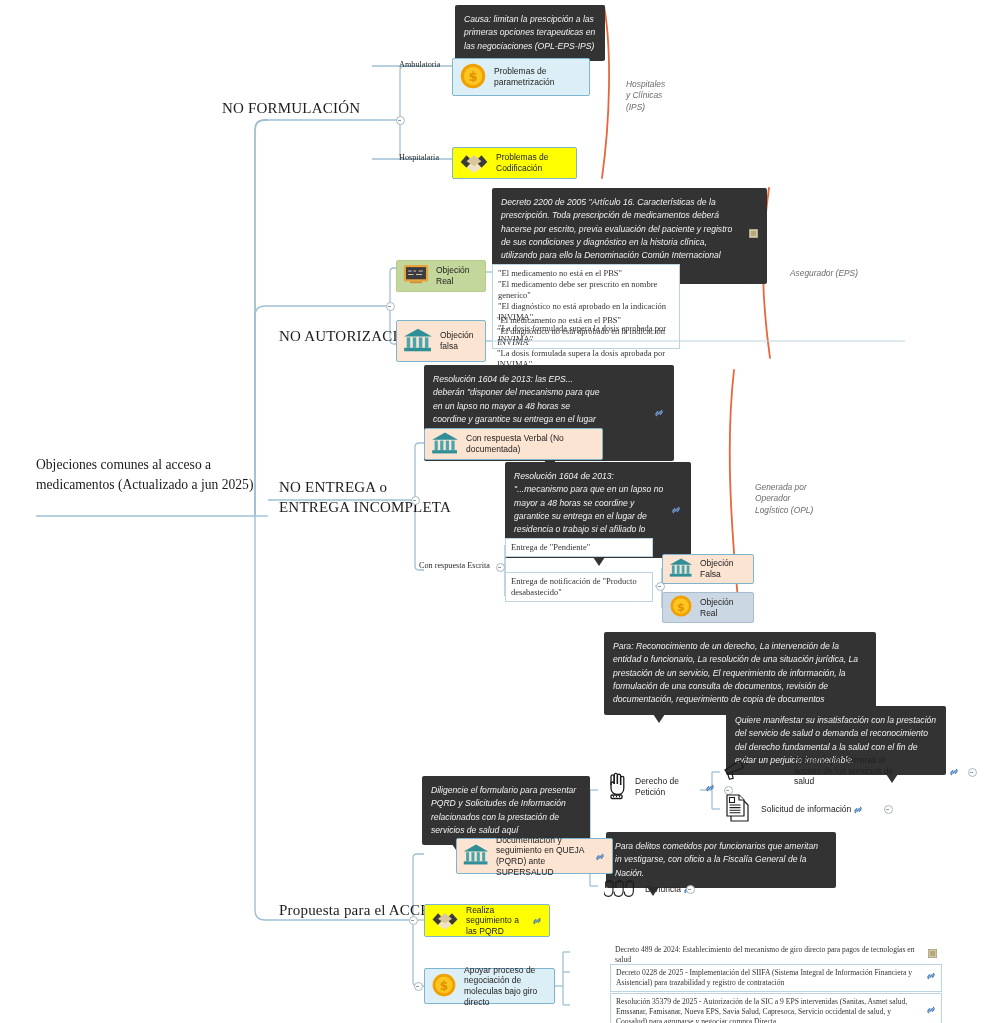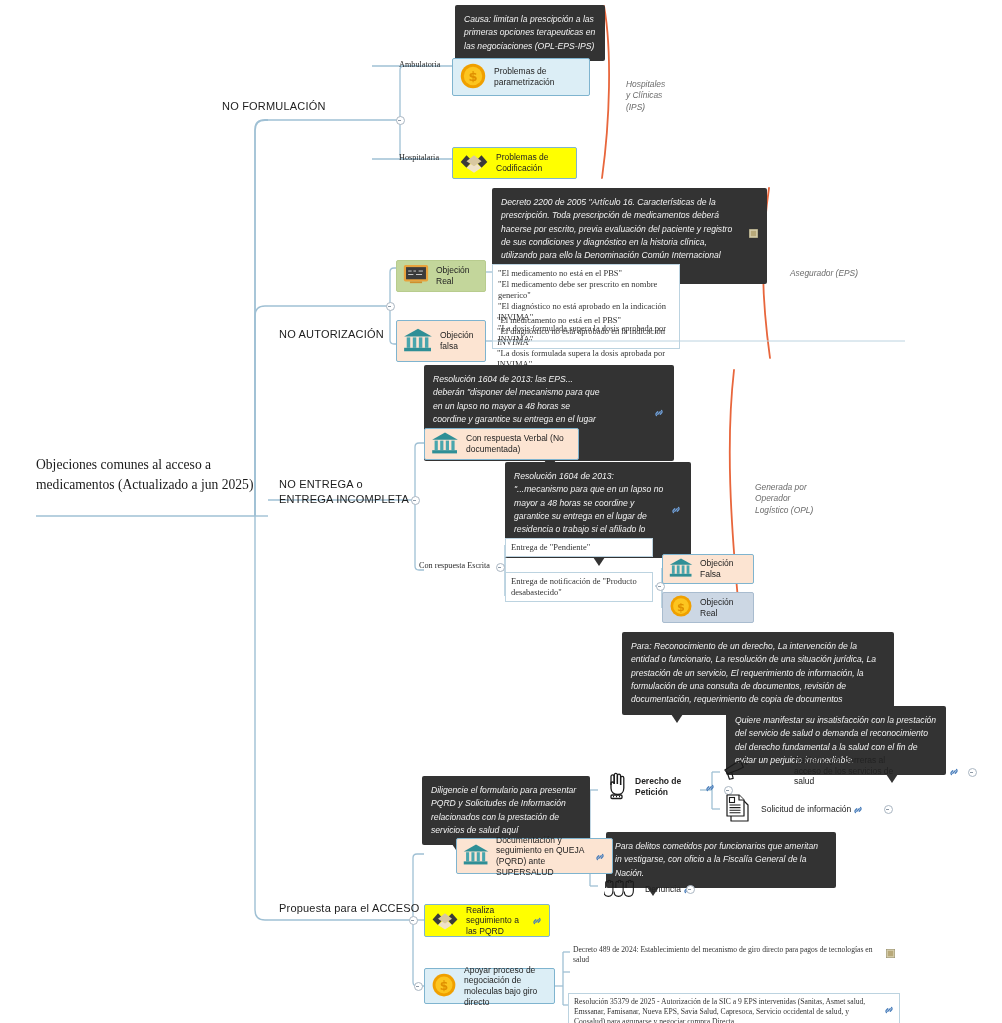--- a/index.html
+++ b/index.html
@@ -21,25 +21,25 @@
   .fill-yellow{background:#ffff00;border-color:#7fb4cf;}
   .fill-green{background:#c3d69b;border-color:#b8cc8e;}
   .fill-steel{background:#ccd7e4;border-color:#a9bccf;}
   .fill-none{background:transparent;border-color:transparent;}
 
   
   .tnode{position:absolute;box-sizing:border-box;
          font-family:"Liberation Serif", serif;font-size:8.5px;line-height:1.3;color:#333;
          padding:3px 5px;}
   .tnode.boxed{border:1px solid #bcd3e0;background:#fff;}
-  .tnode.small{font-size:7.6px;}
-
-  
-  .branch-label{position:absolute;font-family:Liberation Sans, sans-serif;
-                font-size:11px;color:#1c1c1c;letter-spacing:.2px;white-space:pre-line;}
+  .tnode.small{font-size:7.6px;margin-left:42px;}
+
+  
+  .branch-label{position:absolute;font-family:Liberation Serif, serif;
+                font-size:15px;color:#1c1c1c;letter-spacing:.2px;white-space:pre-line;}
   .sub-label{position:absolute;font-family:"Liberation Serif", serif;font-size:8.2px;color:#2a2a2a;}
 
   
   #root{position:absolute;left:36px;top:455px;width:230px;
         font-family:"Liberation Serif", serif;font-size:13.6px;line-height:1.5;color:#1a1a1a;}
 
   
   .note{position:absolute;box-sizing:border-box;background:#333333;color:#f2f2f2;
         font-family:"Liberation Sans", sans-serif;font-style:italic;
         font-size:8.6px;line-height:1.55;padding:8px 9px;border-radius:2px;
@@ -239,21 +239,21 @@
       <svg width="10" height="10" viewBox="0 0 12 12">
           <g stroke="#6f9fd8" stroke-width="1.6" fill="none" stroke-linecap="round">
             <path d="M4.5 7.5 L7.5 4.5"></path>
             <path d="M3 9 a2.1 2.1 0 0 1 0-3 L4.5 4.5"></path>
             <path d="M9 3 a2.1 2.1 0 0 1 0 3 L7.5 7.5"></path>
           </g>
         </svg>
     </span>
   </div>
 
-  <div class="node fill-peach" style="left:424px;top:428px;width:155px;height:32px;">
+  <div class="node fill-peach" style="left:424px;top:428px;width:179px;height:32px;">
     <span class="ico">
       <svg width="28" height="24" viewBox="0 0 34 30">
           <polygon points="17,2 33,11 1,11" fill="#2f8f96"></polygon>
           <g fill="#49a6ad">
             <rect x="4" y="12" width="4" height="12"></rect>
             <rect x="11" y="12" width="4" height="12"></rect>
             <rect x="18" y="12" width="4" height="12"></rect>
             <rect x="25" y="12" width="4" height="12"></rect>
           </g>
           <rect x="1" y="24" width="31" height="4" fill="#2f8f96"></rect>
@@ -299,29 +299,29 @@
     <span class="ico">
       <svg width="24" height="24" viewBox="0 0 32 32">
           <circle cx="16" cy="16" r="14" fill="#f0a000"></circle>
           <circle cx="16" cy="16" r="10.5" fill="#fcc520"></circle>
           <text x="16" y="22" font-size="15" font-weight="bold" fill="#e09000" text-anchor="middle" font-family="DejaVu Sans">$</text>
         </svg>
     </span>
     <span class="lbl">Objeción Real</span>
   </div>
 
-  <div class="note tail-bl" style="left:604px;top:632px;width:272px;margin-left:18px;">
+  <div class="note tail-bl" style="left:604px;top:632px;width:272px;">
     <span class="ntxt">Para: Reconocimiento de un derecho, La intervención de la entidad o funcionario, La resolución de una situación jurídica, La prestación de un servicio, El requerimiento de información, la formulación de una consulta de documentos, revisión  de documentación,      requerimiento de copia de documentos</span>
   </div>
 
   <div class="note tail-br" style="left:726px;top:706px;width:220px;">
     <span class="ntxt">Quiere manifestar su insatisfacción con la prestación del servicio de salud o demanda el reconocimiento del derecho fundamental a la salud con el fin de evitar un perjuicio irremediable.</span>
   </div>
 
-  <div class="node fill-none" style="left:600px;top:772px;width:122px;height:30px;border:none;font-weight:bold;">
+  <div class="node fill-none" style="left:600px;top:772px;width:122px;height:30px;border:none;">
     <span class="ico">
       <svg width="22" height="30" viewBox="0 0 22 30">
         <g fill="none" stroke="#1b1b1b" stroke-width="1.3" stroke-linejoin="round">
           <path d="M5 14 V5.5 a1.6 1.6 0 0 1 3.2 0 V13"></path>
           <path d="M8.2 13 V4 a1.6 1.6 0 0 1 3.2 0 V13"></path>
           <path d="M11.4 13 V4.8 a1.6 1.6 0 0 1 3.2 0 V14"></path>
           <path d="M14.6 14 V7 a1.6 1.6 0 0 1 3.2 0 V17 c0 4-2.5 6.5-6 6.5 -3.5 0-6.8-2.2-6.8-6.3 V12.5 a1.5 1.5 0 0 1 3 0"></path>
           <rect x="5" y="24" width="11" height="3.5" rx="1"></rect>
           <path d="M7 25.5h1M10 25.5h1M13 25.5h1"></path>
         </g>
@@ -484,20 +484,32 @@
   <div class="tnode small" style="left:568px;top:942px;width:332px;display:flex;align-items:center;">
     <span style="flex:1">Decreto 489 de 2024: Establecimiento del mecanismo de giro directo para pagos de tecnologías en salud</span>
     <span style="flex:0 0 auto;margin-left:4px">
       <svg width="9" height="9" viewBox="0 0 10 10">
           <rect x="0" y="0" width="10" height="10" fill="#d8cfae" stroke="#8d8566"></rect>
           <rect x="2" y="2" width="6" height="6" fill="#b8a97a"></rect>
         </svg>
     </span>
   </div>
 
+  <div class="tnode small boxed" style="left:568px;top:964px;width:332px;display:flex;align-items:center;">
+    <span style="flex:1">Decreto 0228 de 2025 - Implementación del SIIFA (Sistema Integral de Información Financiera y Asistencial) para trazabilidad y registro de contratación</span>
+    <span style="flex:0 0 auto;margin-left:4px">
+      <svg width="10" height="10" viewBox="0 0 12 12">
+          <g stroke="#4a7ebb" stroke-width="1.6" fill="none" stroke-linecap="round">
+            <path d="M4.5 7.5 L7.5 4.5"></path>
+            <path d="M3 9 a2.1 2.1 0 0 1 0-3 L4.5 4.5"></path>
+            <path d="M9 3 a2.1 2.1 0 0 1 0 3 L7.5 7.5"></path>
+          </g>
+        </svg>
+    </span>
+  </div>
 
   <div class="tnode small boxed" style="left:568px;top:993px;width:332px;display:flex;align-items:center;">
     <span style="flex:1">Resolución 35379 de 2025 - Autorización de la SIC a 9 EPS intervenidas (Sanitas, Asmet salud, Emssanar, Famisanar, Nueva EPS, Savia Salud, Capresoca, Servicio occidental de salud, y Coosalud) para agruparse y negociar compra Directa.</span>
     <span style="flex:0 0 auto;margin-left:4px">
       <svg width="10" height="10" viewBox="0 0 12 12">
           <g stroke="#4a7ebb" stroke-width="1.6" fill="none" stroke-linecap="round">
             <path d="M4.5 7.5 L7.5 4.5"></path>
             <path d="M3 9 a2.1 2.1 0 0 1 0-3 L4.5 4.5"></path>
             <path d="M9 3 a2.1 2.1 0 0 1 0 3 L7.5 7.5"></path>
           </g>

